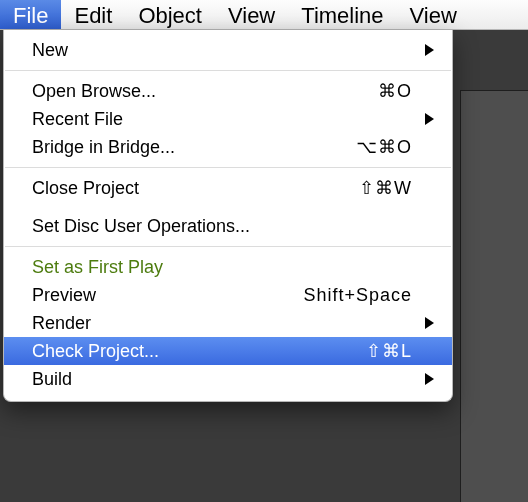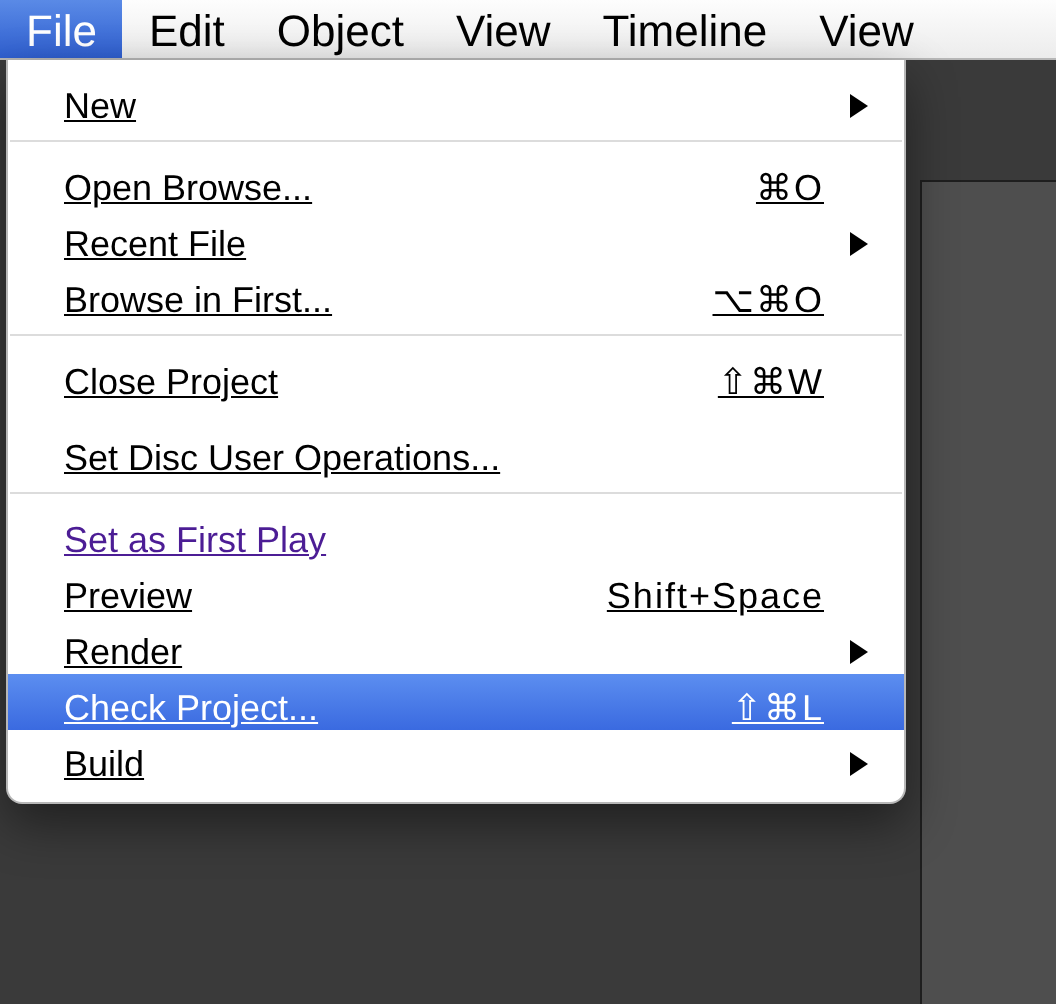--- a/index.html
+++ b/index.html
@@ -60,38 +60,37 @@
     border: 1px solid #b7b7b7;
     border-top: none;
     border-radius: 0 0 8px 8px;
     box-shadow: 0 10px 25px rgba(0,0,0,.45);
     padding: 6px 0 8px 0;
     font-size: 18px;
     color: #000;
   }
   .menu .row {
     display: flex;
-    align-items: flex-end;
+    align-items: center;
     height: 28px;
     padding: 0 18px 0 28px;
-    text-decoration: underline;
   }
   .menu .row .label { flex: 1; }
   .menu .row .accel {
     font-family: "Lucida Grande", Arial, sans-serif;
     letter-spacing: 1px;
     color: #000;
     padding-left: 10px;
   }
   .menu .row .arrow {
     width: 22px;
     text-align: right;
     color: #000;
   }
-  .menu .row.disabled { color: #4c1d95; }
+  .menu .row.disabled { color: #4d7c0f; }
   .menu .row.highlight {
     background: linear-gradient(#5c8ef0, #3a6ae0);
     color: #fff;
   }
   .menu .row.highlight .accel { color: #fff; }
 
   .menu .sep {
     height: 1px;
     margin: 6px 1px;
     background: #dcdcdc;
@@ -149,21 +148,21 @@
     <span class="accel">⌘O</span>
     <span class="arrow"></span>
   </div>
 
   <div class="row">
     <span class="label">Recent File</span>
     <span class="arrow"><span class="tri"></span></span>
   </div>
 
   <div class="row">
-    <span class="label">Browse in First...</span>
+    <span class="label">Bridge in Bridge...</span>
     <span class="accel">⌥⌘O</span>
     <span class="arrow"></span>
   </div>
 
   <div class="sep"></div>
 
   <div class="row">
     <span class="label">Close Project</span>
     <span class="accel">⇧⌘W</span>
     <span class="arrow"></span>

